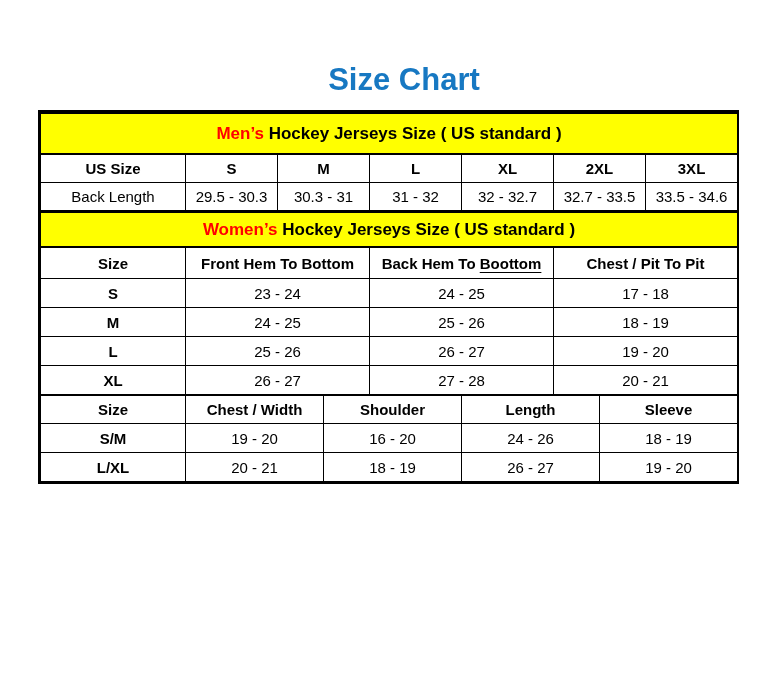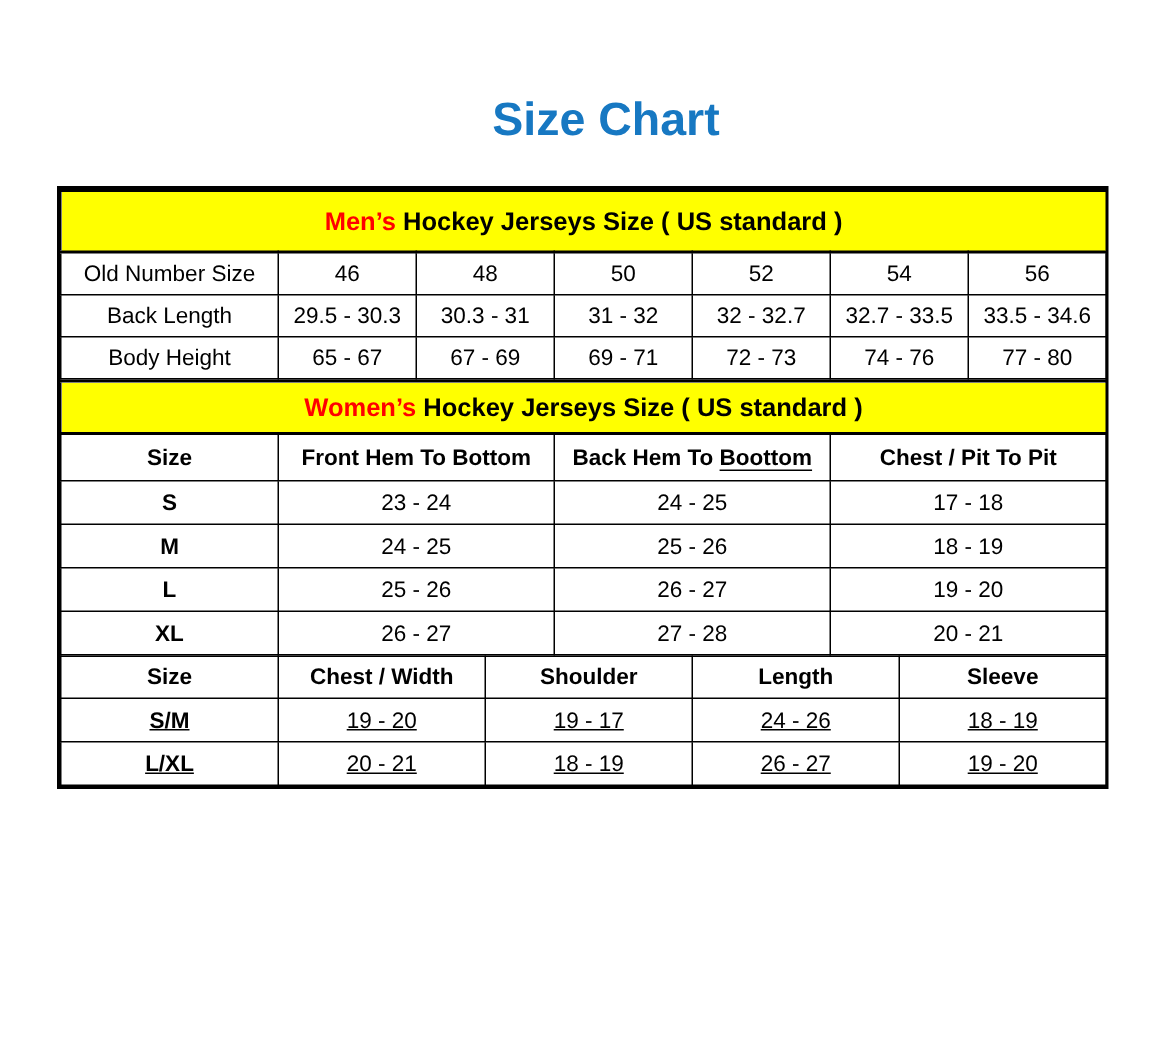--- a/index.html
+++ b/index.html
@@ -5,42 +5,42 @@
   html,body{margin:0;padding:0;}
   body{
     width:776px;height:692px;background:#ffffff;position:relative;overflow:hidden;
     font-family:"Liberation Sans",sans-serif;color:#000;
   }
   .page-title{
     position:absolute;top:62px;left:0;width:776px;text-align:center;
     font-size:31px;font-weight:bold;color:#1778C2;margin-left:16px;
   }
   .chart-wrap{
-    position:absolute;top:124px;left:38px;width:697px;
+    position:absolute;top:110px;left:38px;width:697px;
     border:2px solid #000;background:#fff;
   }
   table{border-collapse:collapse;width:100%;table-layout:fixed;}
   td{
     border:1px solid #000;text-align:center;vertical-align:middle;
     font-size:15px;padding:0 2px;overflow:hidden;white-space:nowrap;
   }
   tr.banner td{
     background:#FFFF00;font-weight:bold;font-size:17px;
     border-top:2px solid #000;border-bottom:2px solid #000;
   }
   .t-men tr.banner td{height:39px;}
   .t-women tr.banner td{height:33px;}
   .t-youth tr.banner td{height:30px;}
   tr.hdr td{font-weight:bold;}
   .t-men tr.hdr td{height:27px;}
   .t-men tr.data td{height:27px;}
   .t-women tr.hdr td{height:30px;}
   .t-women tr.data td{height:28px;}
   .t-youth tr.hdr td{height:27px;}
-  .t-youth tr.data td{height:28px;text-decoration:underline;}
+  .t-youth tr.data td{height:28px;}
   .bold-label{font-weight:bold;}
   .hl{color:#FF0000;}
   .wavy{
     text-decoration-line:underline;
     text-decoration-style:wavy;
     text-decoration-color:#D40000;
     text-decoration-thickness:1px;
     text-underline-offset:3px;
     text-decoration:underline;
   }
@@ -59,46 +59,37 @@
         <col style="width:92px">
         <col style="width:92px">
         <col style="width:92px">
         <col style="width:92px">
         <col style="width:92px">
     </colgroup>
     <tbody>
         <tr class="banner">
       <td colspan="7"><span class="hl">Men’s</span><span> Hockey Jerseys Size ( US standard )</span></td>
     </tr>
-    <tr class="data">
-      <td>Old Number Size</td>
-      <td>46</td>
-      <td>48</td>
-      <td>50</td>
-      <td>52</td>
-      <td>54</td>
-      <td>56</td>
+    <tr class="hdr">
+      <td>US Size</td>
+      <td>S</td>
+      <td>M</td>
+      <td>L</td>
+      <td>XL</td>
+      <td>2XL</td>
+      <td>3XL</td>
     </tr>
     <tr class="data">
       <td>Back Length</td>
       <td>29.5 - 30.3</td>
       <td>30.3 - 31</td>
       <td>31 - 32</td>
       <td>32 - 32.7</td>
       <td>32.7 - 33.5</td>
       <td>33.5 - 34.6</td>
-    </tr>
-    <tr class="data">
-      <td>Body Height</td>
-      <td>65 - 67</td>
-      <td>67 - 69</td>
-      <td>69 - 71</td>
-      <td>72 - 73</td>
-      <td>74 - 76</td>
-      <td>77 - 80</td>
     </tr>
   </tbody>
     </table>
 
   <table class="t-women">
     <colgroup>
       <col style="width:145px">
         <col style="width:184px">
         <col style="width:184px">
         <col style="width:184px">
@@ -152,21 +143,21 @@
     <tr class="hdr">
       <td>Size</td>
       <td>Chest / Width</td>
       <td>Shoulder</td>
       <td>Length</td>
       <td>Sleeve</td>
     </tr>
     <tr class="data">
       <td class="bold-label">S/M</td>
       <td>19 - 20</td>
-      <td>19 - 17</td>
+      <td>16 - 20</td>
       <td>24 - 26</td>
       <td>18 - 19</td>
     </tr>
     <tr class="data">
       <td class="bold-label">L/XL</td>
       <td>20 - 21</td>
       <td>18 - 19</td>
       <td>26 - 27</td>
       <td>19 - 20</td>
     </tr>

